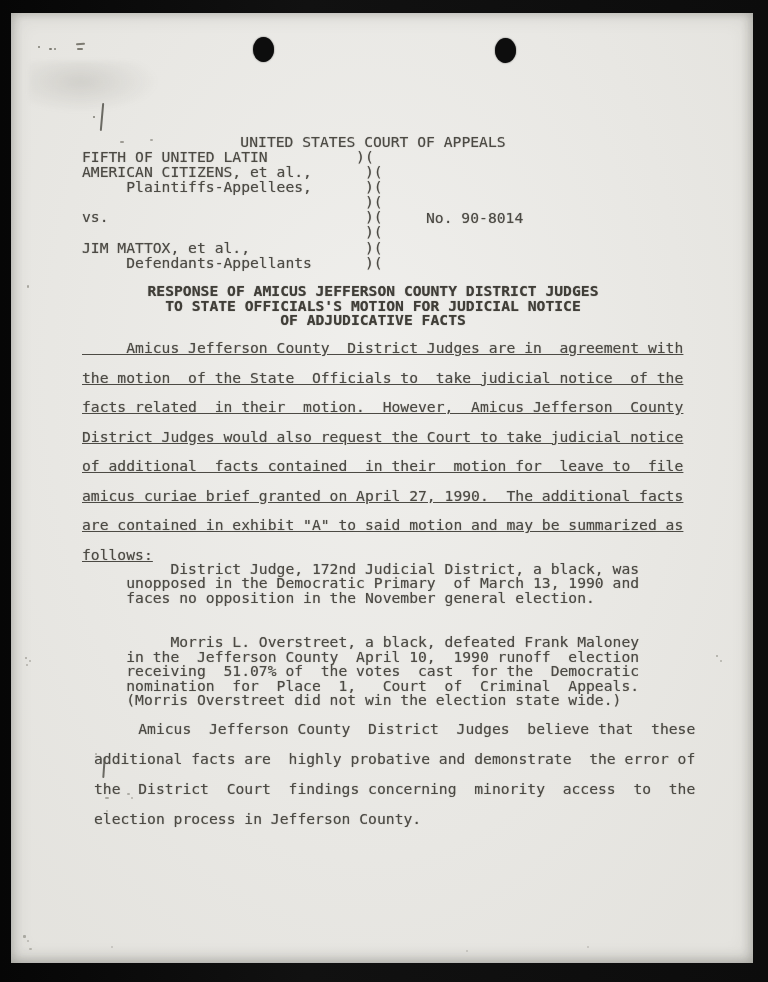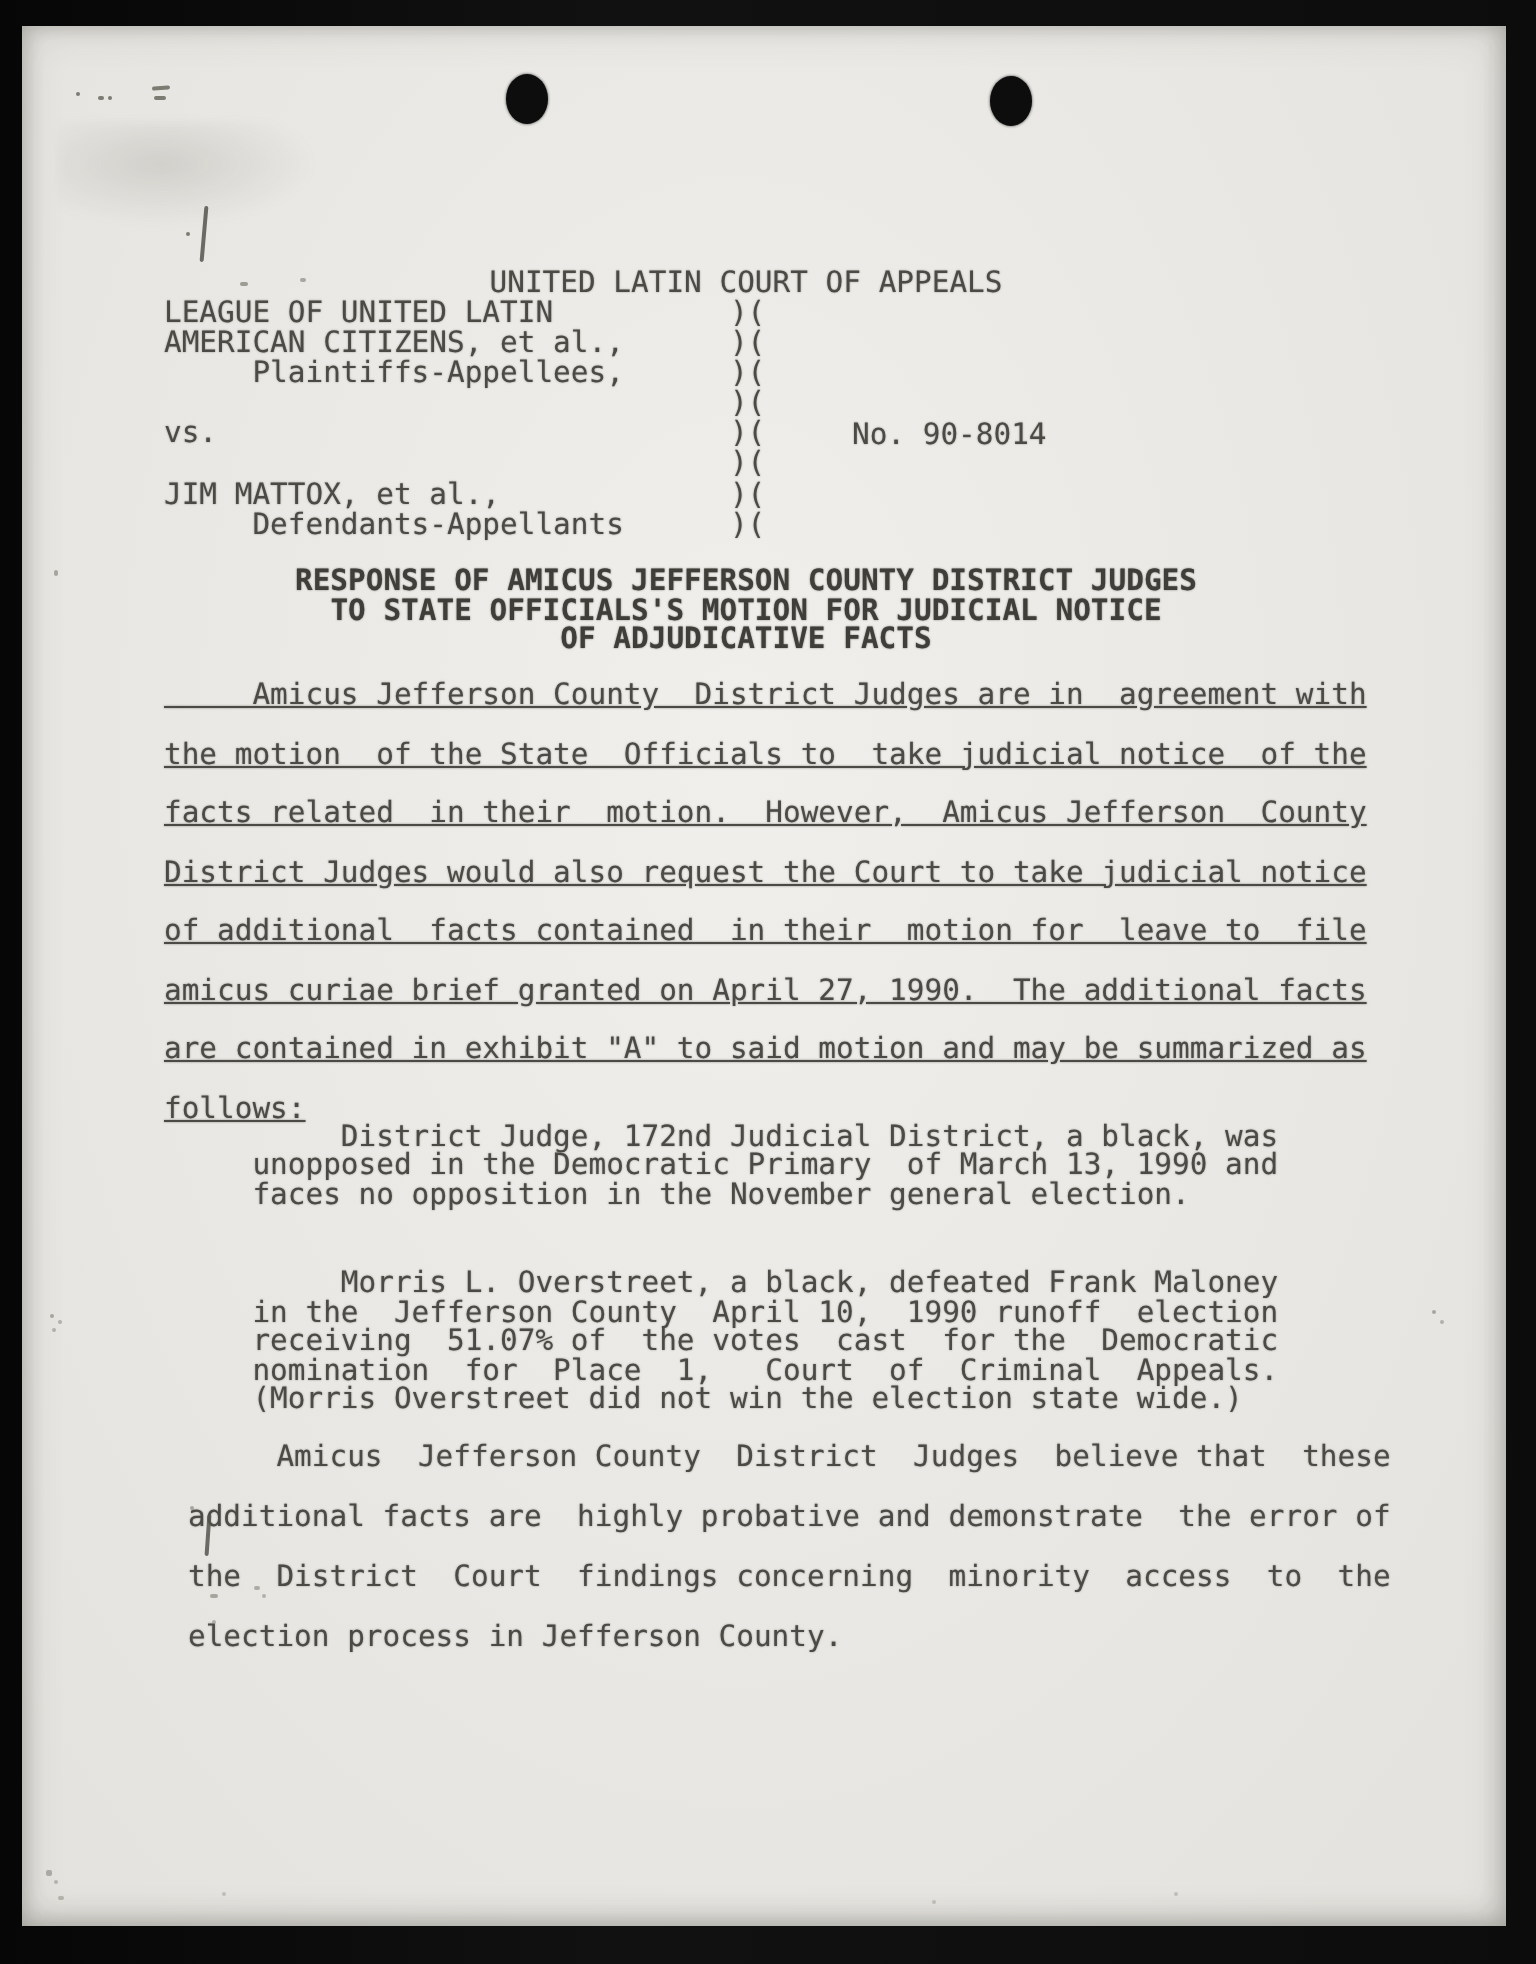--- a/index.html
+++ b/index.html
@@ -63,24 +63,24 @@
 </head>
 <body>
 
 <div class="scan-frame">
   <div class="paper">
 
     <div class="hole" style="left:242px; top:24px;"></div>
     <div class="hole" style="left:484px; top:25px;"></div>
 
     <div class="mono centered" id="court-header">
-      <div>UNITED LATIN COURT OF APPEALS</div>
+      <div>UNITED STATES COURT OF APPEALS</div>
     </div>
 
-    <div class="mono" id="case-caption">LEAGUE OF UNITED LATIN          )(
+    <div class="mono" id="case-caption">FIFTH OF UNITED LATIN          )(
 AMERICAN CITIZENS, et al.,      )(
      Plaintiffs-Appellees,      )(
                                 )(
 vs.                             )(
                                 )(
 JIM MATTOX, et al.,             )(
      Defendants-Appellants      )(</div>
     <div class="mono" id="docket-number">No. 90-8014</div>
 
     <div class="mono centered" id="doc-title">RESPONSE OF AMICUS JEFFERSON COUNTY DISTRICT JUDGES

